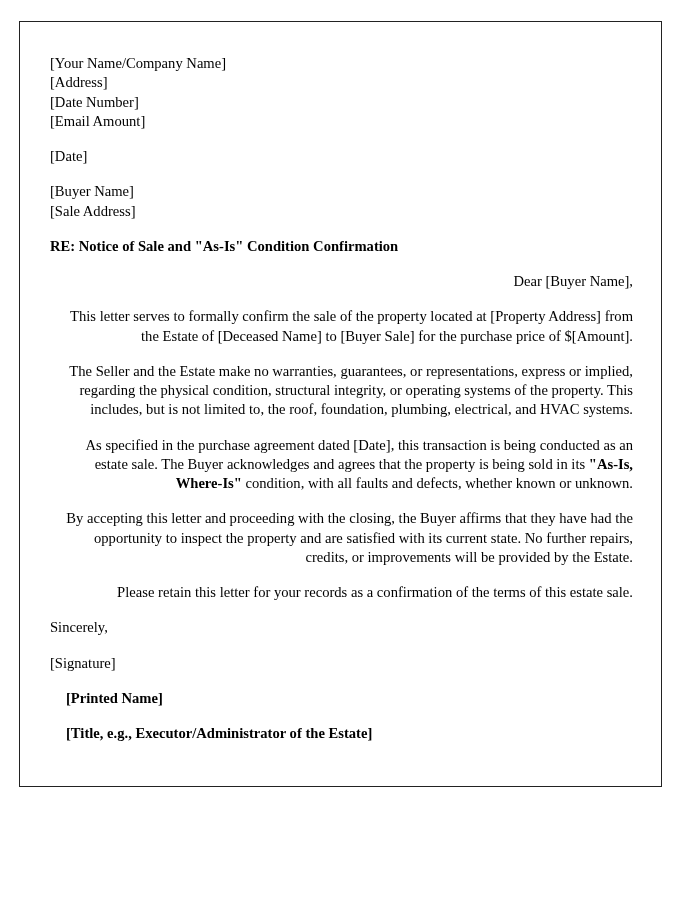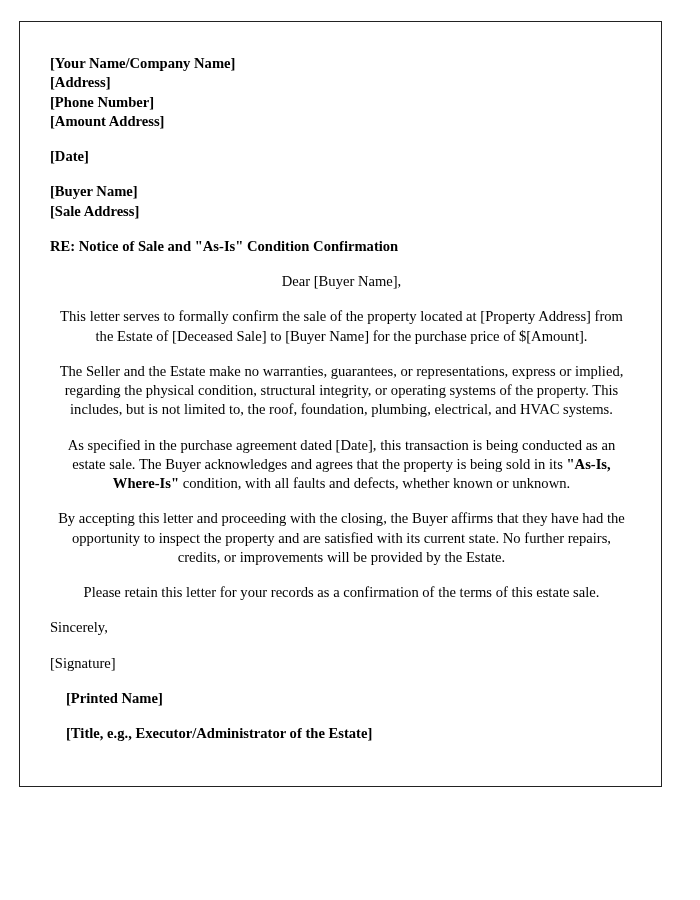--- a/index.html
+++ b/index.html
@@ -29,34 +29,33 @@
     box-sizing: border-box;
     background: #ffffff;
   }
   .letter-body {
     padding: 32px 28px 28px 30px;
     font-size: 14.6px;
     line-height: 1.32;
   }
   .block {
     margin: 0 0 16px 0;
-    font-weight: bold;
   }
   .line {
     display: block;
     white-space: pre-wrap;
   }
   .subject {
     font-weight: bold;
     margin: 0 0 16px 0;
     font-family: Liberation Serif, serif;
   }
   p.para {
     margin: 0 0 16px 0;
-    text-align: center;
+    text-align: right;
     white-space: pre-wrap;
   }
   p.para:last-child {
     margin-bottom: 0;
   }
   .b {
     font-weight: bold;
   }
   .sig-block {
     margin: 0;
@@ -73,38 +72,38 @@
 </head>
 <body>
 
 <div class="page">
   <div class="letter-frame">
     <div class="letter-body">
 
       <div class="block">
         <span class="line">[Your Name/Company Name]</span>
         <span class="line">[Address]</span>
-        <span class="line">[Phone Number]</span>
-        <span class="line">[Amount Address]</span>
+        <span class="line">[Date Number]</span>
+        <span class="line">[Email Amount]</span>
       </div>
 
       <div class="block">
         <span class="line">[Date]</span>
       </div>
 
       <div class="block">
         <span class="line">[Buyer Name]</span>
         <span class="line">[Sale Address]</span>
       </div>
 
       <div class="subject">RE: Notice of Sale and "As-Is" Condition Confirmation</div>
 
       <p class="para">Dear [Buyer Name],</p>
 
-      <p class="para">This letter serves to formally confirm the sale of the property located at [Property Address] from the Estate of [Deceased Sale] to [Buyer Name] for the purchase price of $[Amount].</p>
+      <p class="para">This letter serves to formally confirm the sale of the property located at [Property Address] from the Estate of [Deceased Name] to [Buyer Sale] for the purchase price of $[Amount].</p>
 
       <p class="para">The Seller and the Estate make no warranties, guarantees, or representations, express or implied, regarding the physical condition, structural integrity, or operating systems of the property. This includes, but is not limited to, the roof, foundation, plumbing, electrical, and HVAC systems.</p>
 
       <p class="para"><span>As specified in the purchase agreement dated [Date], this transaction is being conducted as an estate sale. The Buyer acknowledges and agrees that the property is being sold in its </span><span class="b">"As-Is, Where-Is"</span><span> condition, with all faults and defects, whether known or unknown.</span></p>
 
       <p class="para">By accepting this letter and proceeding with the closing, the Buyer affirms that they have had the opportunity to inspect the property and are satisfied with its current state. No further repairs, credits, or improvements will be provided by the Estate.</p>
 
       <p class="para">Please retain this letter for your records as a confirmation of the terms of this estate sale.</p>
 
       <div class="sig-block">

